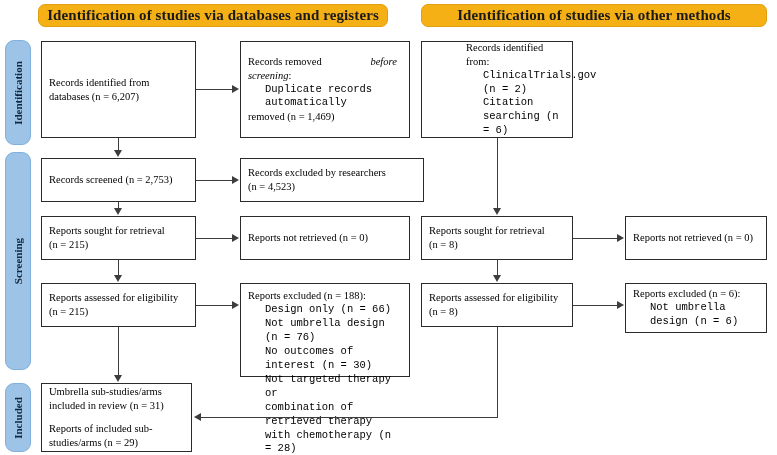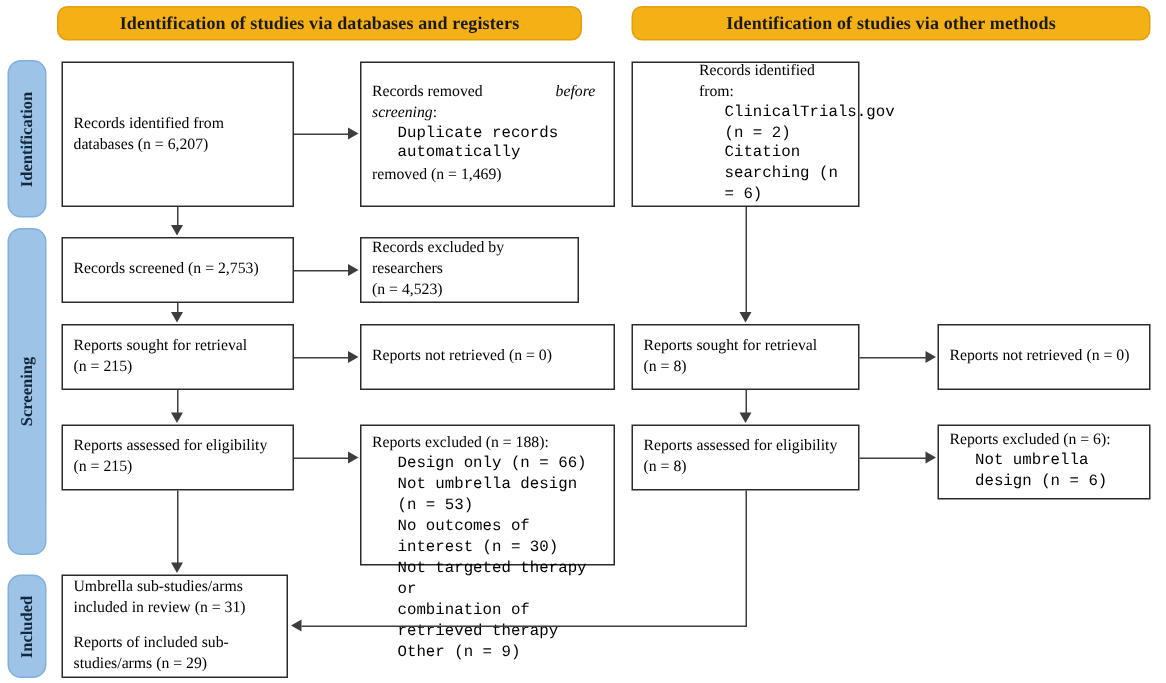--- a/index.html
+++ b/index.html
@@ -17,21 +17,21 @@
   }
 
   
   .hdr {
     position: absolute;
     background: #F5B016;
     border: 1px solid #E0A010;
     border-radius: 7px;
     color: #1a1a1a;
     font-weight: bold;
-    font-size: 12px;
+    font-size: 15px;
     display: flex;
     align-items: center;
     justify-content: center;
     text-align: center;
     letter-spacing: .1px;
     box-sizing: border-box;
   }
 
   
   .stage {
@@ -147,21 +147,21 @@
       <span class="indent">Citation searching (n = 6)</span>
     </div>
   </div>
 
   <div class="box vcenter" style="left:41px; top:158px; width:155px; height:44px;">
     <div class="txt">
       <span>Records screened (n = 2,753)</span>
     </div>
   </div>
 
-  <div class="box vcenter" style="left:240px; top:158px; width:146px; height:44px;">
+  <div class="box vcenter" style="left:240px; top:158px; width:184px; height:44px;">
     <div class="txt">
       <span>Records excluded by researchers</span><br>
       <span>(n = 4,523)</span>
     </div>
   </div>
 
   <div class="box vcenter" style="left:41px; top:216px; width:155px; height:44px;">
     <div class="txt">
       <span>Reports sought for retrieval</span><br>
       <span>(n = 215)</span>
@@ -191,24 +191,25 @@
     <div class="txt">
       <span>Reports assessed for eligibility</span><br>
       <span>(n = 215)</span>
     </div>
   </div>
 
   <div class="box vtop" style="left:240px; top:283px; width:170px; height:94px; padding-top:5px;">
     <div class="txt">
       <span>Reports excluded (n = 188):</span>
       <span class="indent">Design only (n = 66)</span>
-      <span class="indent">Not umbrella design (n = 53)</span>
+      <span class="indent">Not umbrella design (n = 76)</span>
       <span class="indent">No outcomes of interest (n = 30)</span>
       <span class="indent">Not targeted therapy or</span>
       <span class="indent">combination of retrieved therapy</span>
+      <span class="indent">with chemotherapy (n = 28)</span>
       <span class="indent">Other (n = 9)</span>
     </div>
   </div>
 
   <div class="box vcenter" style="left:421px; top:283px; width:152px; height:44px;">
     <div class="txt">
       <span>Reports assessed for eligibility</span><br>
       <span>(n = 8)</span>
     </div>
   </div>

